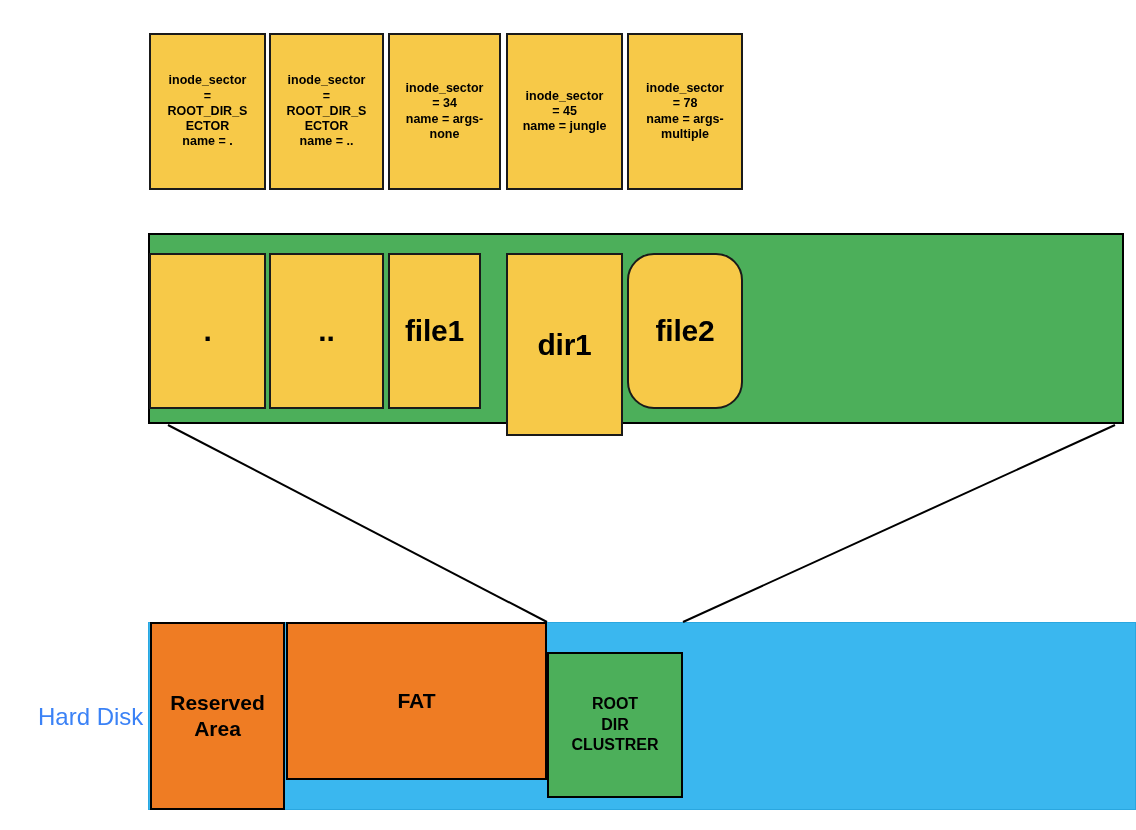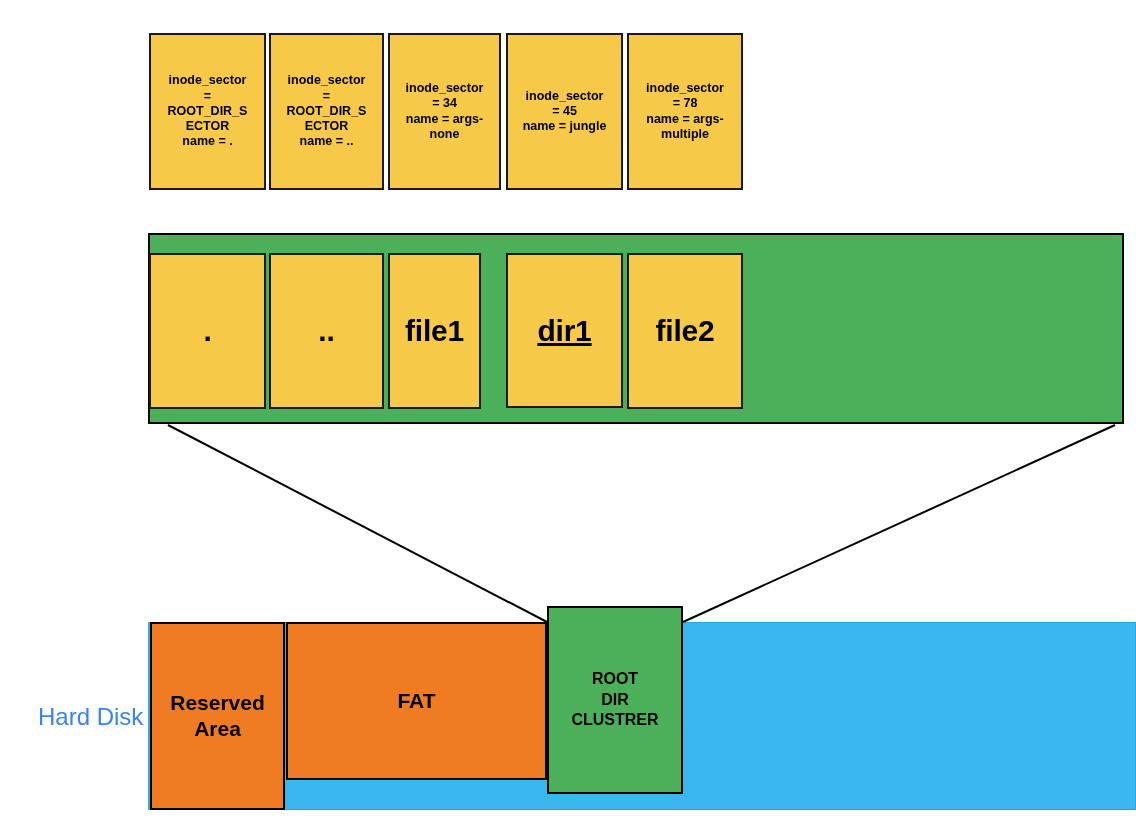--- a/index.html
+++ b/index.html
@@ -131,30 +131,30 @@
 = 78
 name = args-
 multiple</div>
     </div>
 
   <div id="cluster-row">
       <div class="cluster-bar" style="left: 148px; top: 233px; width: 976px; height: 191px;"></div>
       <div class="entry-box" style="left: 149px; top: 253px; width: 117px; height: 156px;">.</div>
       <div class="entry-box" style="left: 269px; top: 253px; width: 115px; height: 156px;">..</div>
       <div class="entry-box" style="left: 388px; top: 253px; width: 93px; height: 156px;">file1</div>
-      <div class="entry-box" style="left: 506px; top: 253px; width: 117px; height: 155px; text-decoration: underline;">dir1</div>
-      <div class="entry-box" style="left: 627px; top: 253px; width: 116px; height: 156px;">file2</div>
+      <div class="entry-box" style="left: 506px; top: 253px; width: 117px; height: 183px;">dir1</div>
+      <div class="entry-box" style="left: 627px; top: 253px; width: 116px; height: 156px; border-radius: 27px;">file2</div>
     </div>
 
   <div id="disk-row">
       <div class="disk-bar" style="left: 148px; top: 622px; width: 988px; height: 188px;"></div>
       <div class="disk-seg seg-reserved" style="left: 150px; top: 622px; width: 135px; height: 188px;">Reserved
 Area</div>
       <div class="disk-seg seg-fat" style="left: 286px; top: 622px; width: 261px; height: 158px;">FAT</div>
-      <div class="disk-seg seg-root" style="left: 547px; top: 606px; width: 136px; height: 188px;">ROOT
+      <div class="disk-seg seg-root" style="left: 547px; top: 652px; width: 136px; height: 146px;">ROOT
 DIR
 CLUSTRER</div>
     </div>
 
   <div class="disk-label" id="disk-label" style="left: 38px; top: 703px;">Hard Disk</div>
 
   <svg id="connectors" viewBox="0 0 1136 830" xmlns="http://www.w3.org/2000/svg">
       <line x1="168" y1="425" x2="547" y2="622" stroke="#000000" stroke-width="2"></line>
       <line x1="1115" y1="425" x2="683" y2="622" stroke="#000000" stroke-width="2"></line>
     </svg>

